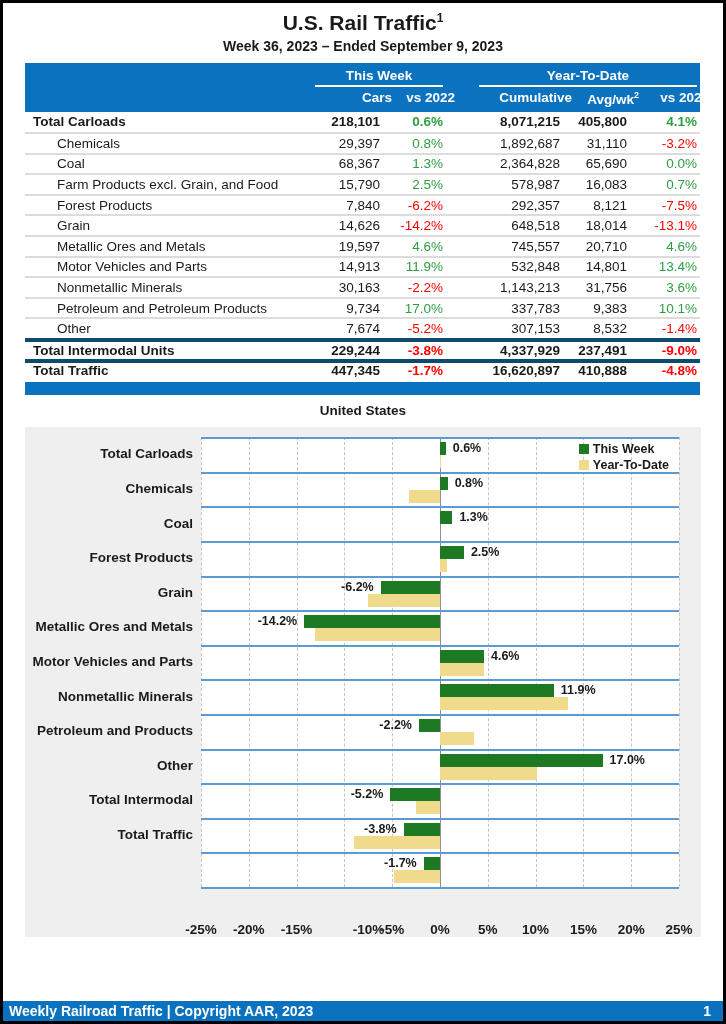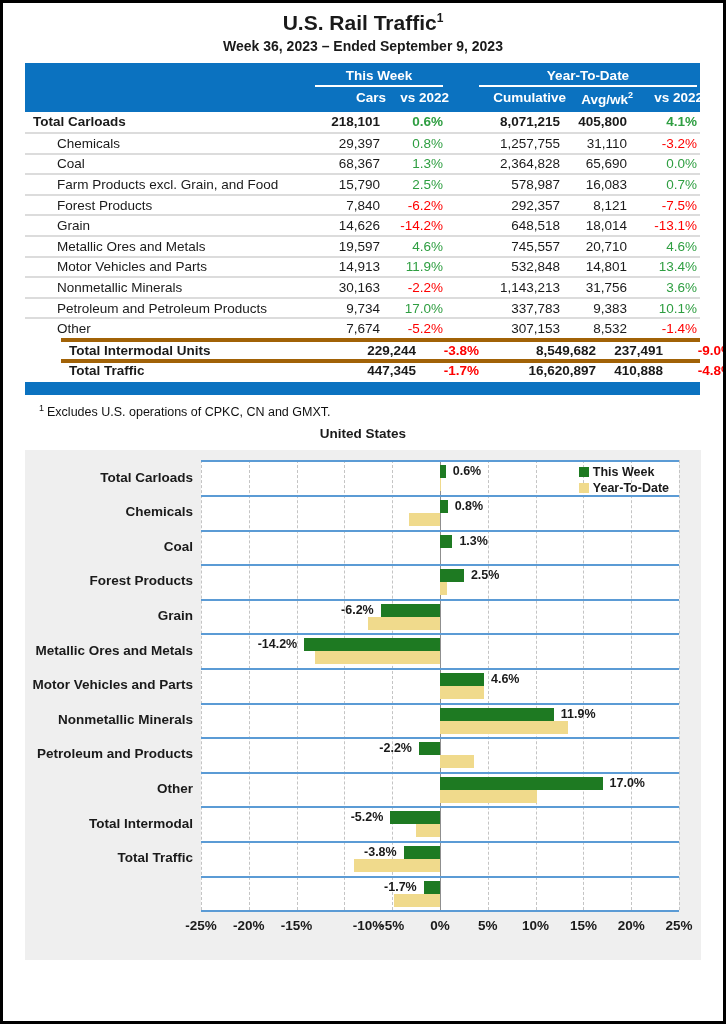--- a/index.html
+++ b/index.html
@@ -13,26 +13,26 @@
   .subtitle{ text-align:center; font-weight:bold; font-size:14px; margin-top:3px; }
 
   
   .tablewrap { margin:9px 0 0 22px; width:675px; }
   .grid { display:grid; grid-template-columns:260px 95px 63px 30px 87px 67px 70px; padding-right:3px; }
   .thead { background:#0b72c0; color:#fff; font-weight:bold; font-size:13.5px; }
   .hrow1 { padding-top:5px; }
   .grp { text-align:center; border-bottom:2px solid #fff; padding-bottom:2px; }
   .grp.week { grid-column:2/4; margin-left:30px; }
   .grp.ytd  { grid-column:5/8; margin-left:6px; }
-  .hrow2 { padding:3px 0 5px 6px; }
+  .hrow2 { padding:3px 0 5px 12px; }
   .num { text-align:right; }
   .trow { height:20.6px; box-sizing:border-box; align-items:center; font-size:13.5px;
           border-top:2px solid #dcdcdc; }
   .trow.first { border-top:none; }
-  .trow.thick { border-top:4px solid #a16207;margin-left:36px; }
+  .trow.thick { border-top:4px solid #0c4a6e; }
   .trow.bold  { font-weight:bold; }
   .lbl { padding-left:8px; white-space:nowrap; overflow:hidden; }
   .lbl.indent { padding-left:32px; }
   .pos { color:#2e9e41; }
   .neg { color:#fe0000; }
   .blueband { height:13px; background:#0b72c0; margin-top:3px; }
 
   
   .footnotes { margin:8px 0 0 36px; font-size:12.5px; color:#111; }
   .footnote { margin-top:5px; }
@@ -52,21 +52,21 @@
   .bands { position:absolute; left:0; top:0; right:0; }
   .band { position:relative; height:34.6px; box-sizing:border-box; border-top:2px solid #5b9bd5; }
   .bar { position:absolute; height:13px; }
   .bar.wk  { top:3px; }
   .bar.ytd { top:16px; }
   .dlabel { position:absolute; top:3px; font-weight:bold; font-size:12.5px; line-height:13px; white-space:nowrap; }
   .legend { position:absolute; top:5px; right:10px; }
   .legend-row { display:flex; align-items:center; margin-bottom:2px; }
   .swatch { width:10px; height:10px; margin-right:4px; flex:none; }
   .legend-row span.txt { font-weight:bold; font-size:12.5px; }
-  .axis { position:absolute; left:176px; top:468px; width:478px; height:20px; }
+  .axis { position:absolute; left:176px; top:495px; width:478px; height:20px; }
   .tick { position:absolute; transform:translateX(-50%); font-weight:bold; font-size:13.5px; }
 
   
   .footer { position:absolute; left:0; right:0; bottom:0; height:22px; background:#0b72c0;
             border-top:2px solid #fff; color:#fff; font-weight:bold; font-size:14px;
             display:flex; justify-content:space-between; align-items:center;
             padding:0 12px 0 6px; box-sizing:border-box; }
 </style>
 </head>
 <body>
@@ -100,21 +100,21 @@
           <div class=""></div>
           <div class="num">8,071,215</div>
           <div class="num">405,800</div>
           <div class="num pos">4.1%</div>
         </div>
         <div class="grid trow">
           <div class="lbl indent">Chemicals</div>
           <div class="num">29,397</div>
           <div class="num pos">0.8%</div>
           <div class=""></div>
-          <div class="num">1,257,755</div>
+          <div class="num">1,892,687</div>
           <div class="num">31,110</div>
           <div class="num neg">-3.2%</div>
         </div>
         <div class="grid trow">
           <div class="lbl indent">Coal</div>
           <div class="num">68,367</div>
           <div class="num pos">1.3%</div>
           <div class=""></div>
           <div class="num">2,364,828</div>
           <div class="num">65,690</div>
@@ -190,39 +190,38 @@
           <div class=""></div>
           <div class="num">307,153</div>
           <div class="num">8,532</div>
           <div class="num neg">-1.4%</div>
         </div>
         <div class="grid trow bold thick">
           <div class="lbl">Total Intermodal Units</div>
           <div class="num">229,244</div>
           <div class="num neg">-3.8%</div>
           <div class=""></div>
-          <div class="num">8,549,682</div>
+          <div class="num">4,337,929</div>
           <div class="num">237,491</div>
           <div class="num neg">-9.0%</div>
         </div>
         <div class="grid trow bold thick">
           <div class="lbl">Total Traffic</div>
           <div class="num">447,345</div>
           <div class="num neg">-1.7%</div>
           <div class=""></div>
           <div class="num">16,620,897</div>
           <div class="num">410,888</div>
           <div class="num neg">-4.8%</div>
         </div>
       </div>
     <div class="blueband"></div>
   </div>
 
   <div class="footnotes" id="footnotes">
-      <div class="footnote"><sup>1</sup>Excludes U.S. operations of CPKC, CN and GMXT.</div>
     </div>
 
   <div class="chart-sub">United States</div>
 
   <div class="chart-box">
     <div class="cats" id="cats">
         <div class="cat">Total Carloads</div>
         <div class="cat">Chemicals</div>
         <div class="cat">Coal</div>
         <div class="cat">Forest Products</div>
@@ -334,14 +333,18 @@
         <span class="tick" style="left: 191.2px;">-5%</span>
         <span class="tick" style="left: 239px;">0%</span>
         <span class="tick" style="left: 286.8px;">5%</span>
         <span class="tick" style="left: 334.6px;">10%</span>
         <span class="tick" style="left: 382.4px;">15%</span>
         <span class="tick" style="left: 430.2px;">20%</span>
         <span class="tick" style="left: 478px;">25%</span>
       </div>
   </div>
 
+  <div class="footer">
+    <span>Weekly Railroad Traffic | Copyright AAR, 2023</span>
+    <span>1</span>
+  </div>
 
 </div>
 
 </body></html>

